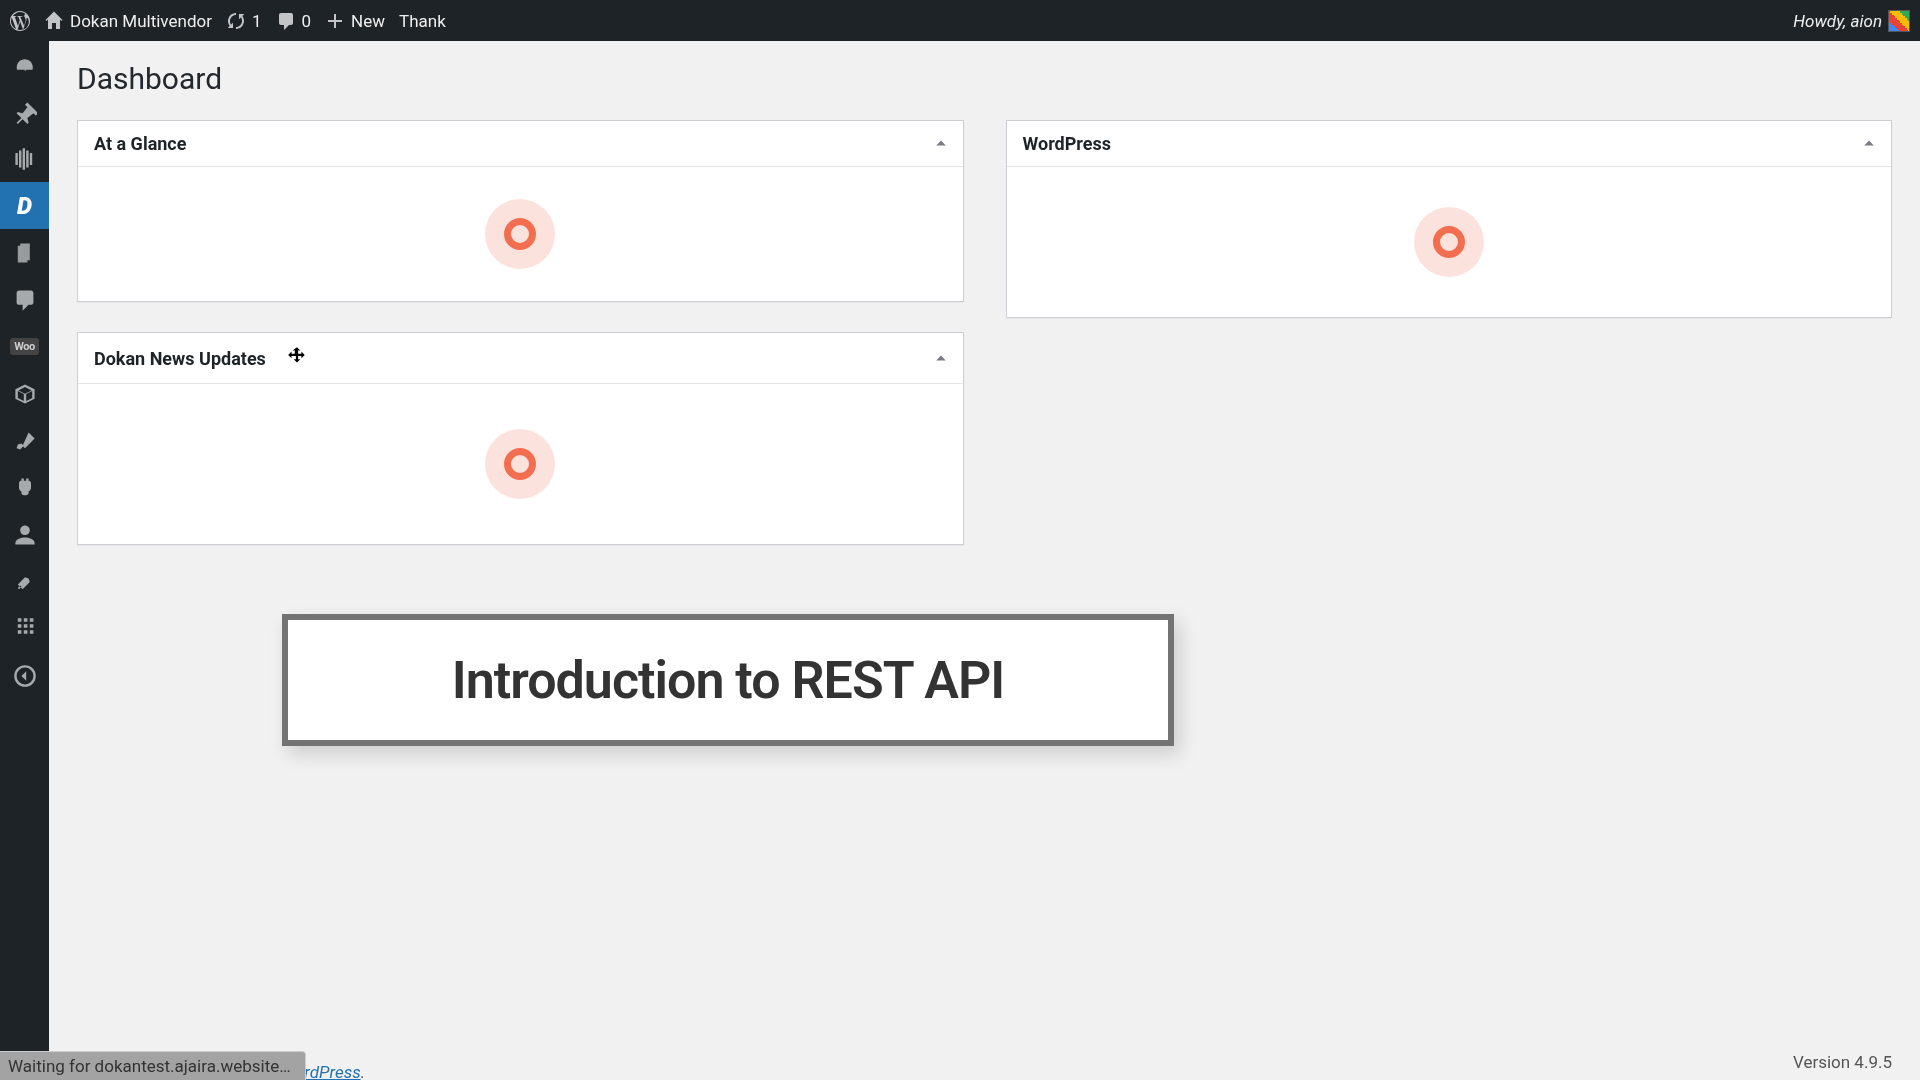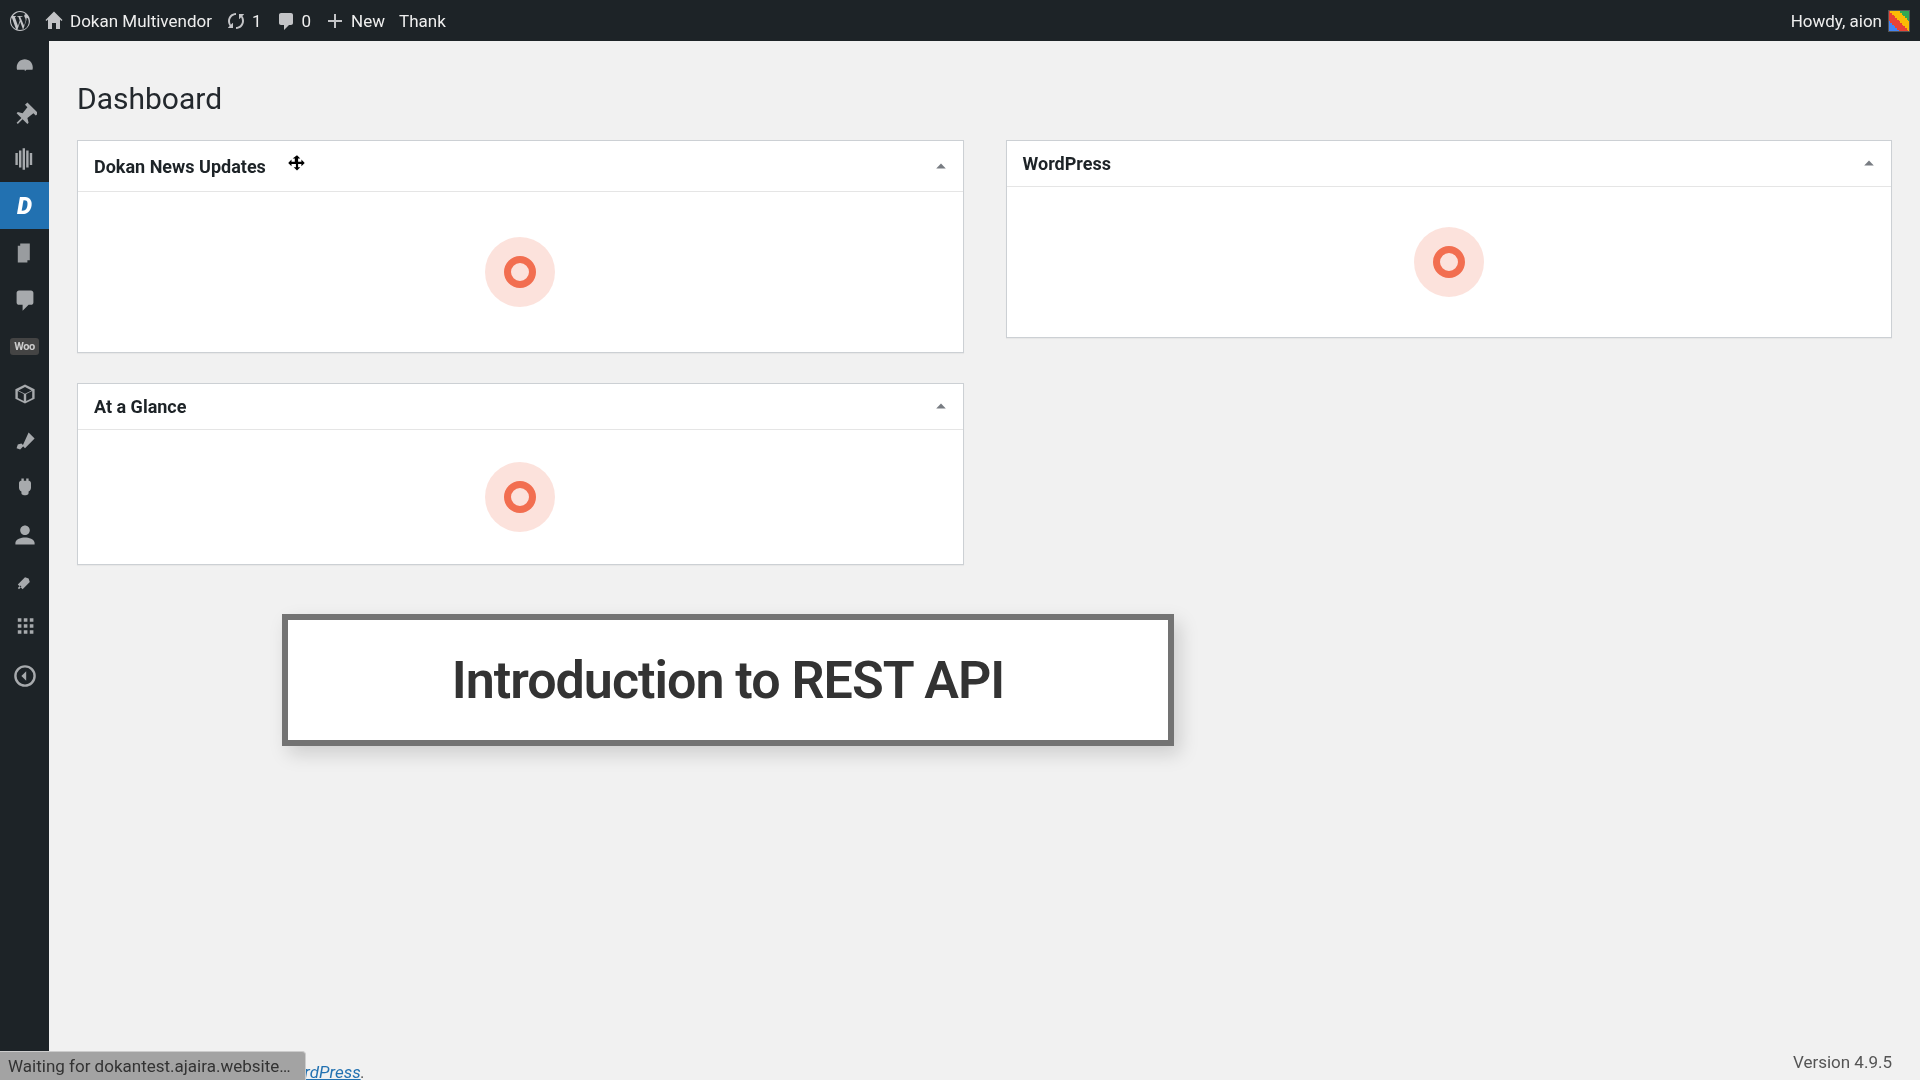--- a/index.html
+++ b/index.html
@@ -47,20 +47,21 @@
 .admin-bar-item svg {
   width: 20px;
   height: 20px;
   fill: #c3c4c7;
 }
 .admin-bar-right {
   margin-left: auto;
   display: flex;
   align-items: flex-start;
   gap: 10px;
+  font-style: italic;
 }
 .avatar {
   width: 22px;
   height: 22px;
   background: linear-gradient(45deg, #4285f4 25%, #ea4335 25% 50%, #fbbc05 50% 75%, #34a853 75%);
   border: 1px solid #555;
 }
 
 
 .admin-sidebar {
@@ -115,21 +116,21 @@
   text-align: center;
 }
 
 
 .main-content {
   position: absolute;
   top: 41px;
   left: 49px;
   right: 0;
   bottom: 0;
-  padding: 40px 28px;
+  padding: 20px 28px;
 }
 .page-title {
   font-size: 30px;
   font-weight: 400;
   color: #23282d;
   margin-bottom: 24px;
 }
 
 
 .widget-columns {
@@ -374,20 +375,36 @@
         <path d="M7 10l4-4v8z"></path>
       </svg>
   </div>
 </div>
 
 <div class="main-content">
   <h1 class="page-title">Dashboard</h1>
 
   <div class="widget-columns">
     <div class="widget-column">
+
+      <div class="widget">
+        <div class="widget-header">
+          <span class="widget-title">At a Glance</span>
+          <span class="collapse-toggle">
+            <svg viewBox="0 0 10 10">
+                <path d="M1 7l4-4 4 4z"></path>
+              </svg>
+          </span>
+        </div>
+        <div class="widget-body">
+          <div class="spinner">
+            <div class="spinner-inner"></div>
+          </div>
+        </div>
+      </div>
 
       <div class="widget">
         <div class="widget-header">
           <span class="widget-title">Dokan News Updates</span>
           <span class="move-icon">
             <svg viewBox="0 0 20 20">
                 <path d="M10 2l3 3h-2v3h3V6l3 3-3 3v-2h-3v3h2l-3 3-3-3h2v-3H5v2L2 9l3-3v2h3V5H6z"></path>
               </svg>
           </span>
           <span class="collapse-toggle">
@@ -396,36 +413,20 @@
               </svg>
           </span>
         </div>
         <div class="widget-body tall">
           <div class="spinner">
             <div class="spinner-inner"></div>
           </div>
         </div>
       </div>
 
-      <div class="widget">
-        <div class="widget-header">
-          <span class="widget-title">At a Glance</span>
-          <span class="collapse-toggle">
-            <svg viewBox="0 0 10 10">
-                <path d="M1 7l4-4 4 4z"></path>
-              </svg>
-          </span>
-        </div>
-        <div class="widget-body">
-          <div class="spinner">
-            <div class="spinner-inner"></div>
-          </div>
-        </div>
-      </div>
-
     </div>
     <div class="widget-column">
 
       <div class="widget">
         <div class="widget-header">
           <span class="widget-title">WordPress</span>
           <span class="collapse-toggle">
             <svg viewBox="0 0 10 10">
                 <path d="M1 7l4-4 4 4z"></path>
               </svg>

